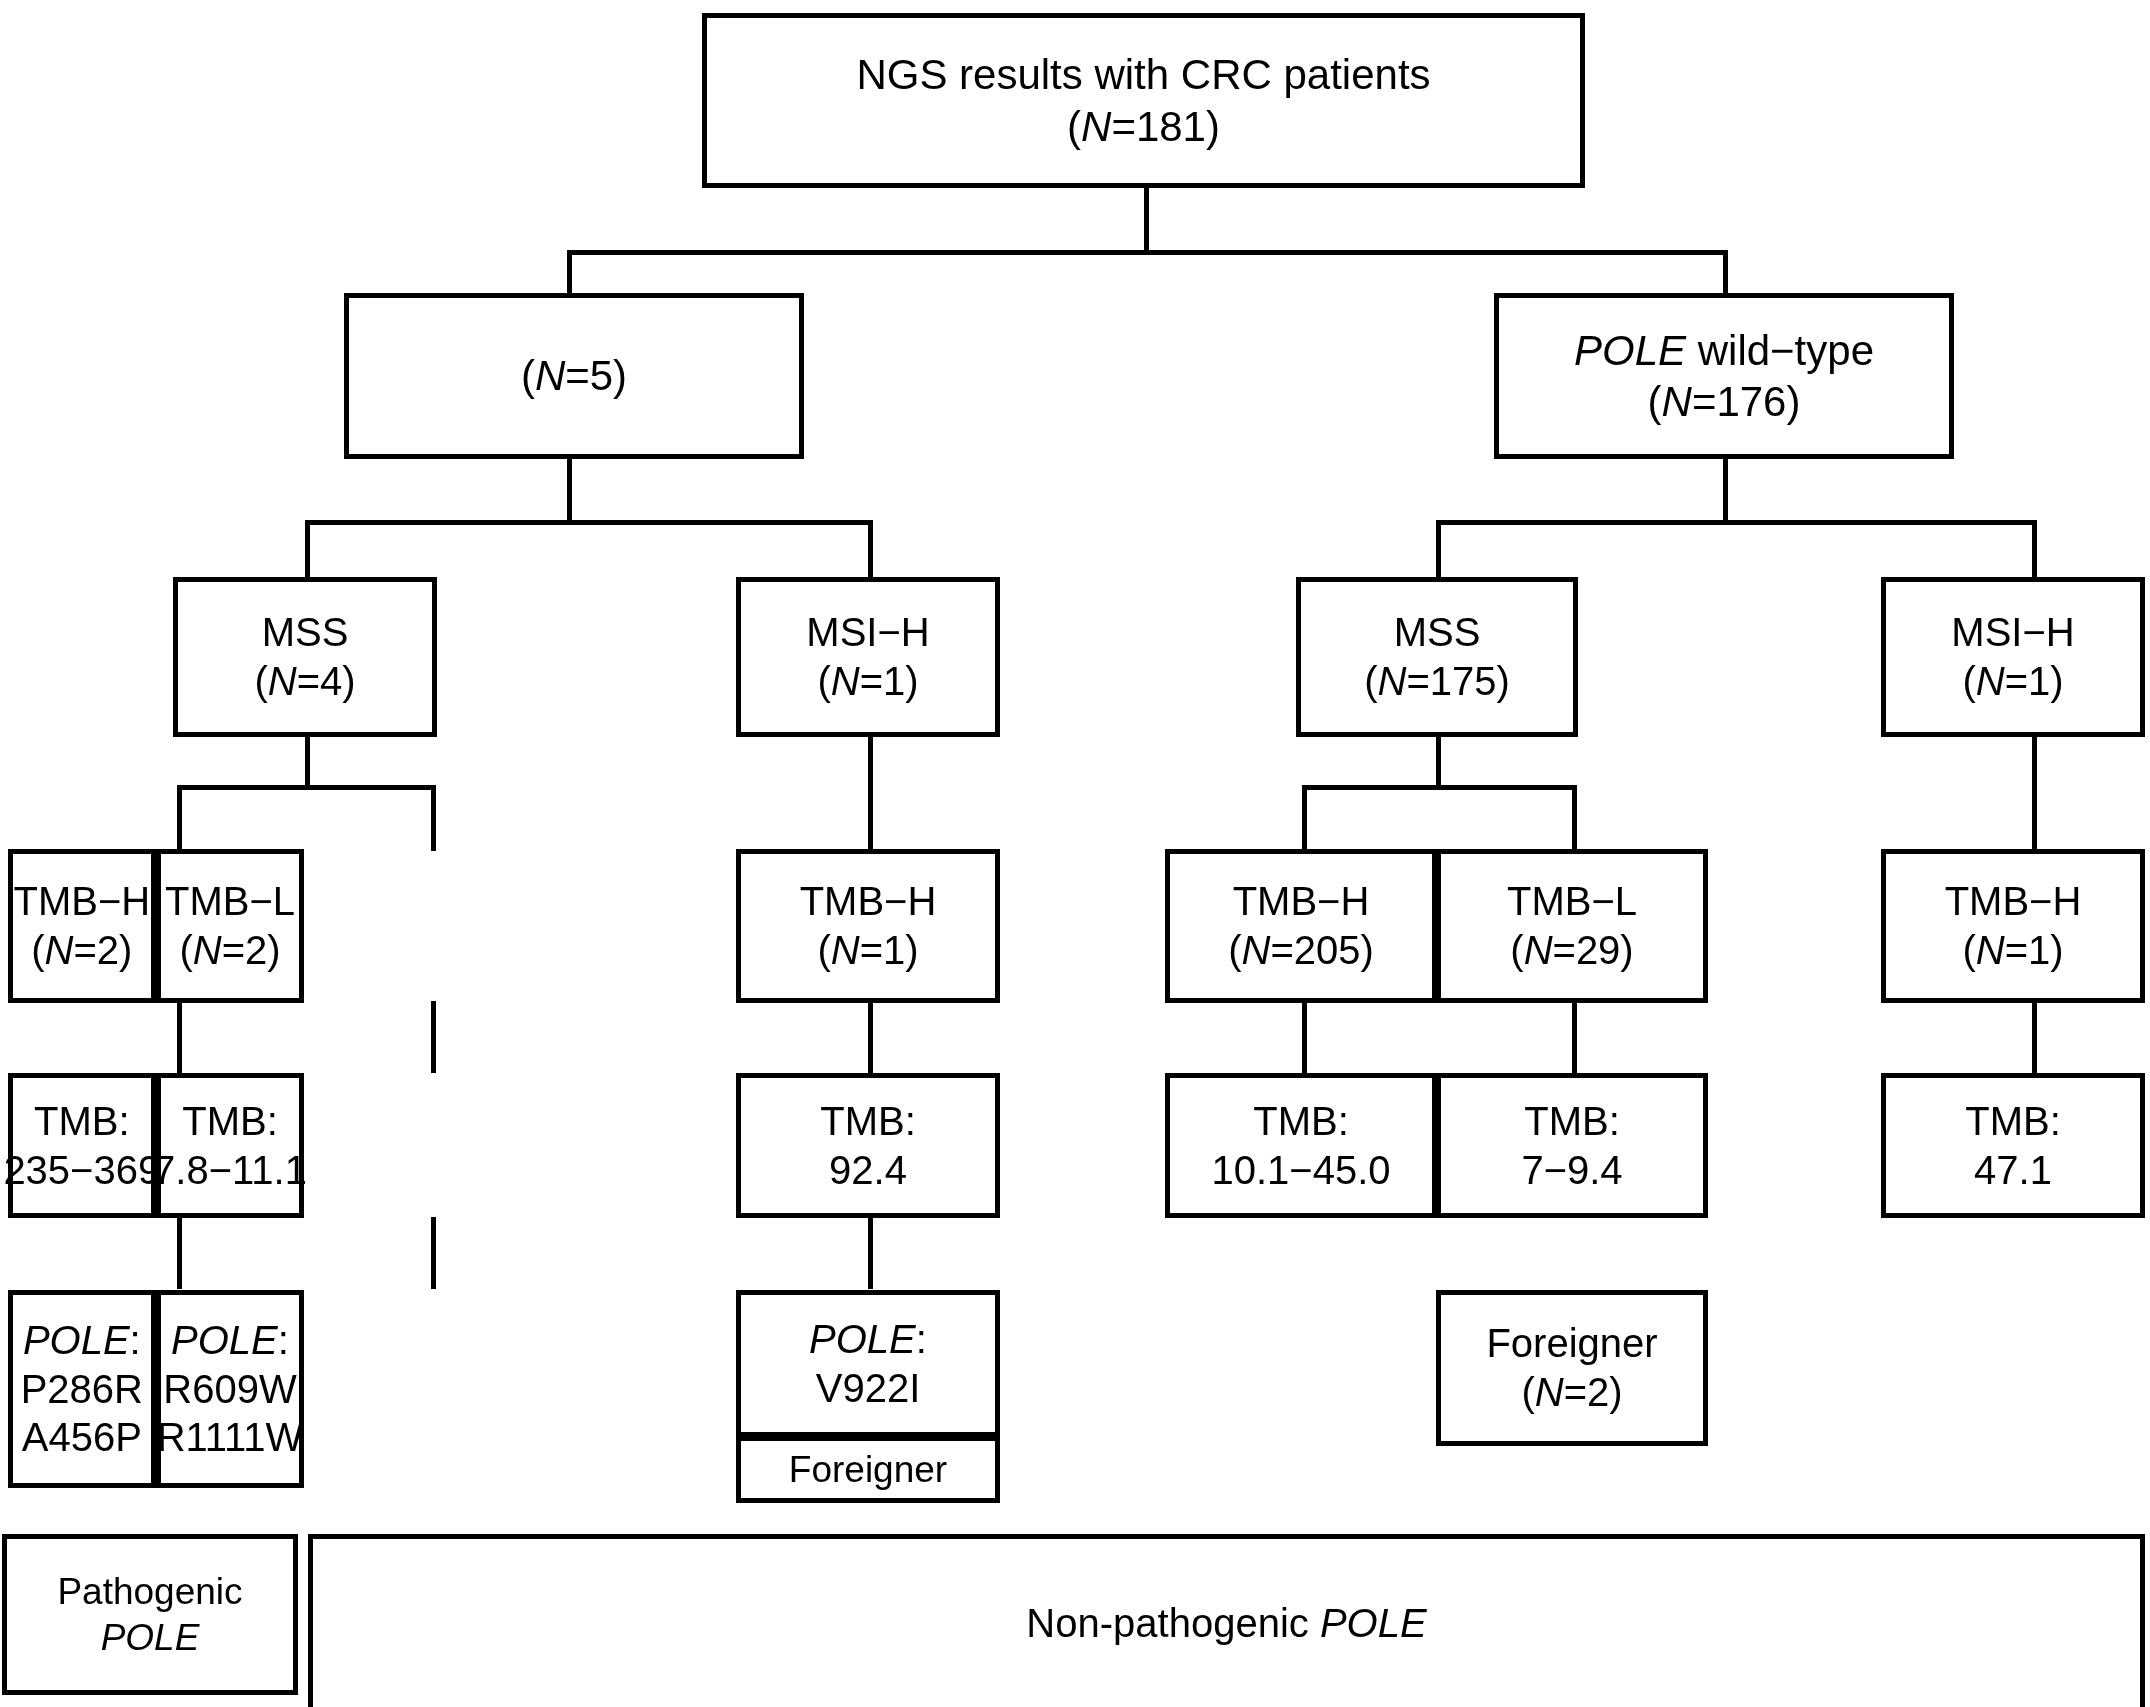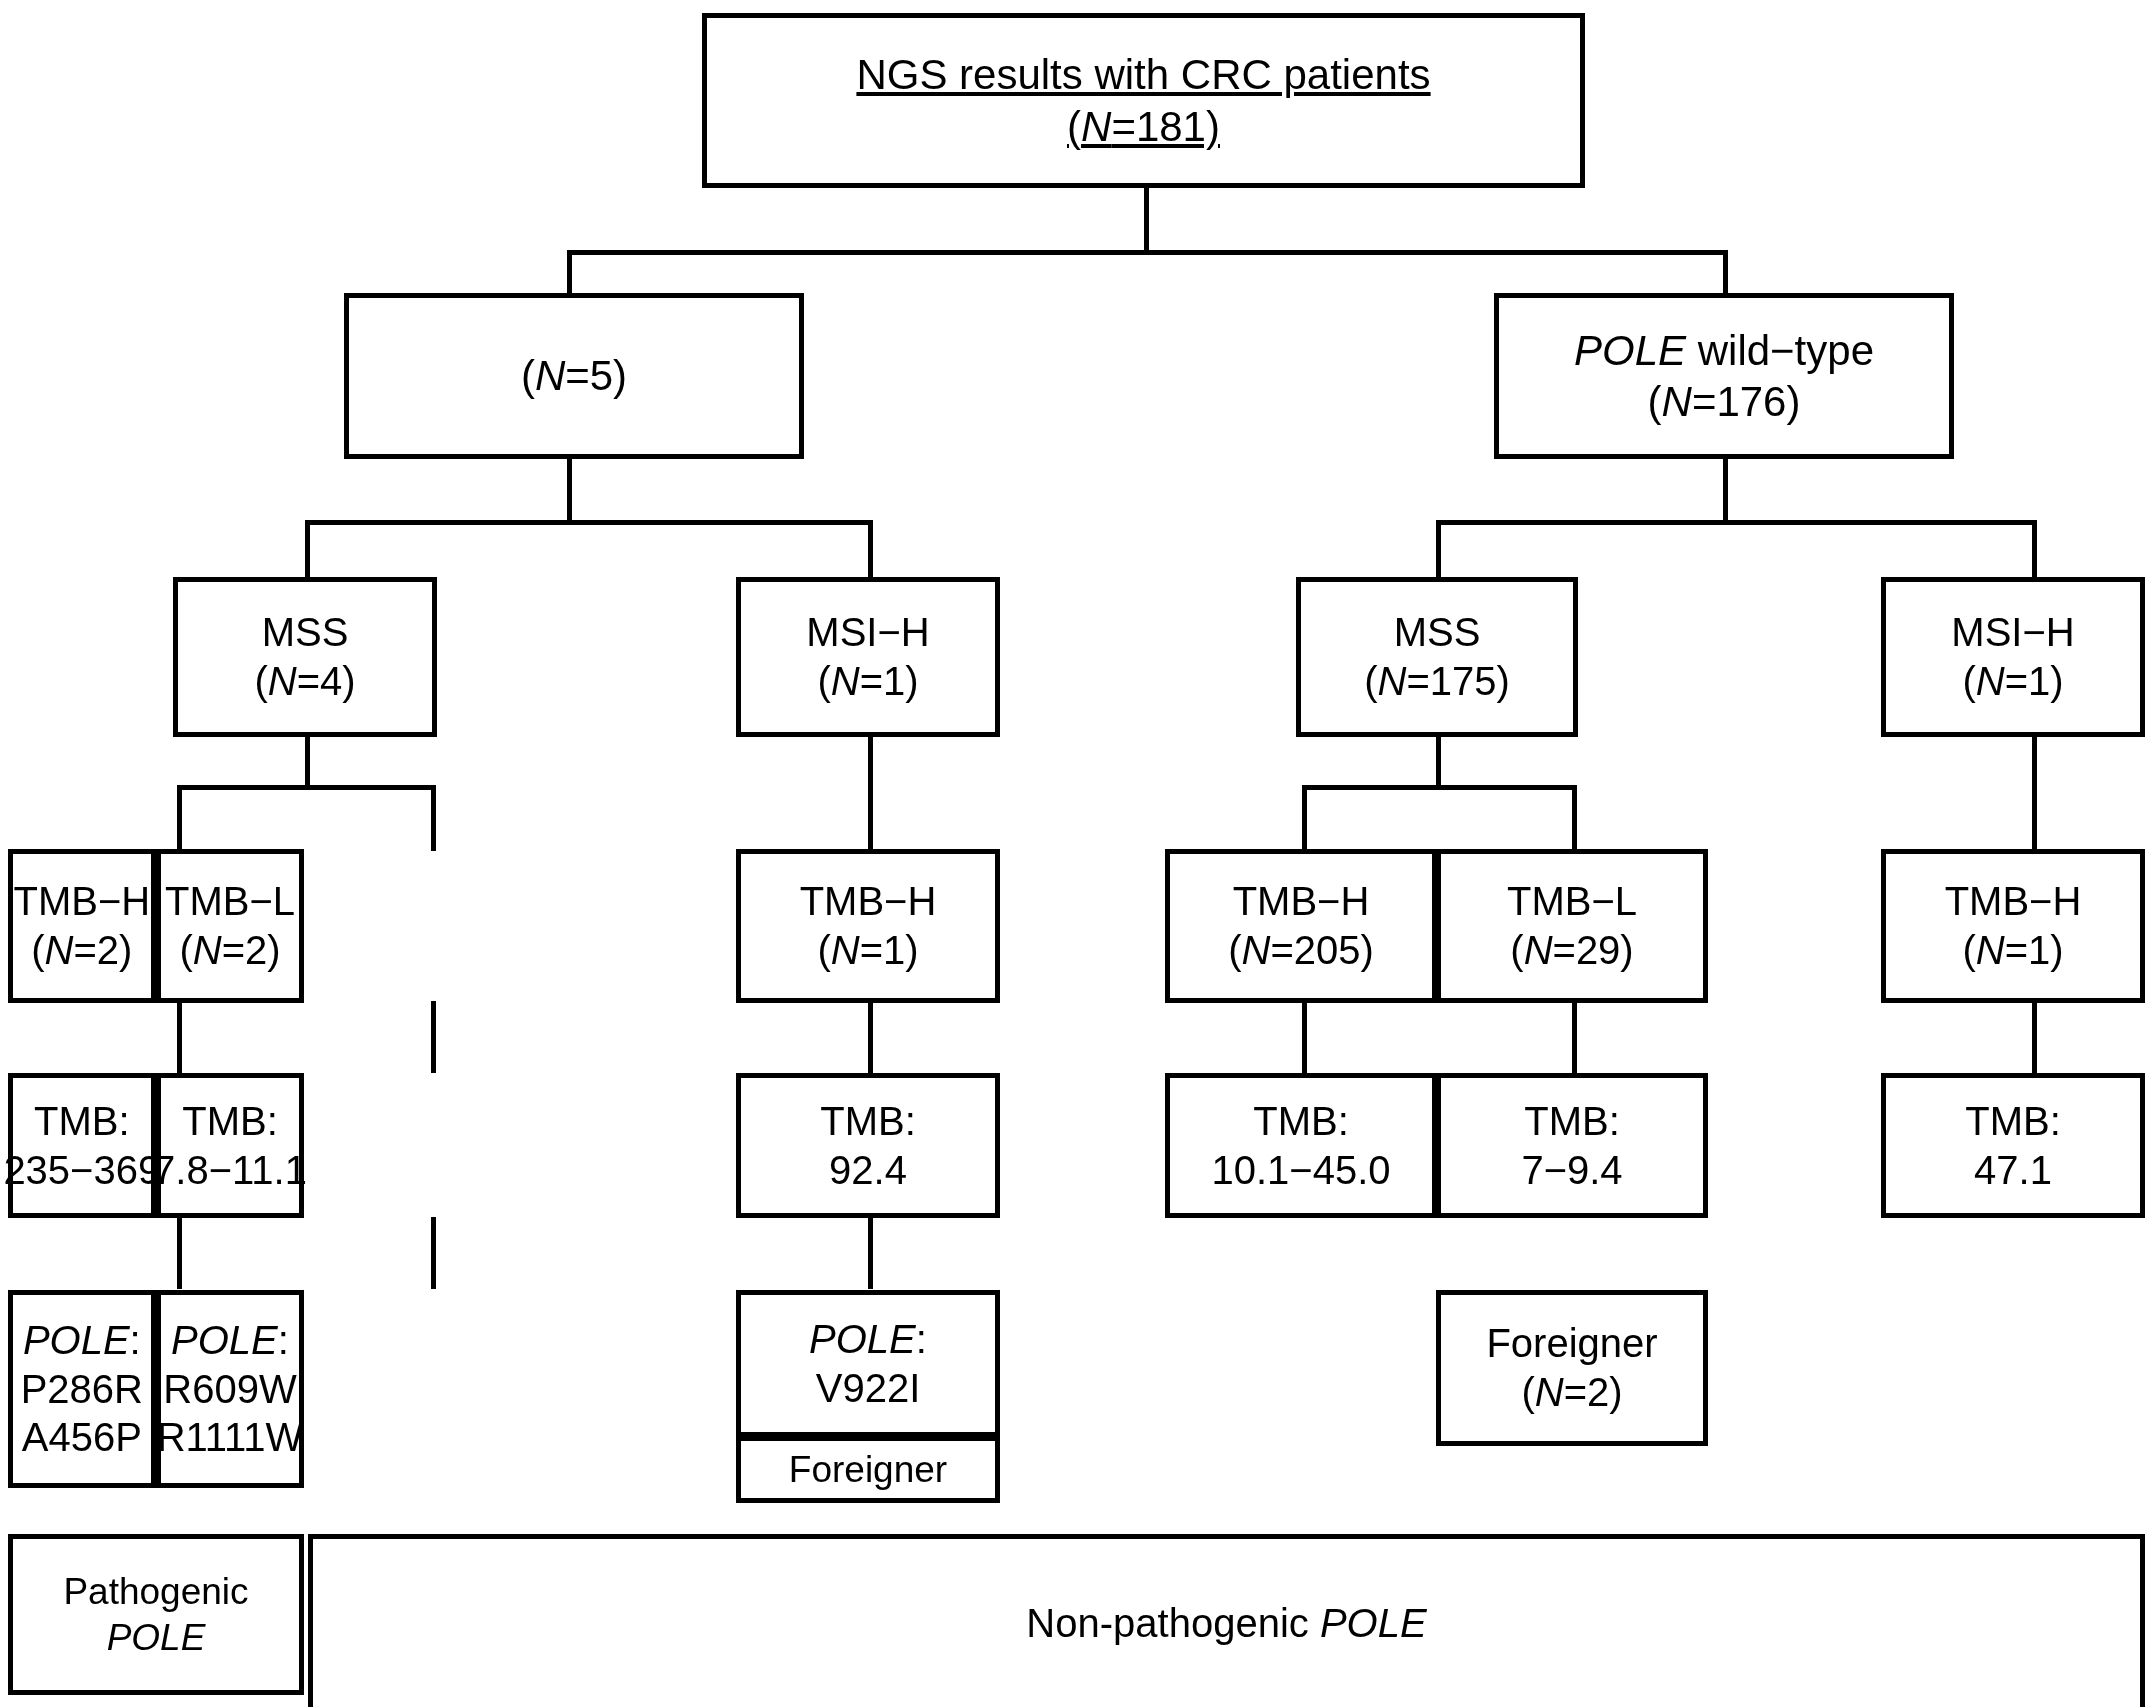--- a/index.html
+++ b/index.html
@@ -89,21 +89,21 @@
   <div class="conn-v" style="left:431px; top:1001px; height:72px;"></div>
   <div class="conn-v" style="left:868px; top:1001px; height:72px;"></div>
   <div class="conn-v" style="left:1302px; top:1001px; height:72px;"></div>
   <div class="conn-v" style="left:1572px; top:1001px; height:72px;"></div>
   <div class="conn-v" style="left:2032px; top:1001px; height:72px;"></div>
 
   <div class="conn-v" style="left:177px; top:1217px; height:72px;"></div>
   <div class="conn-v" style="left:431px; top:1217px; height:72px;"></div>
   <div class="conn-v" style="left:868px; top:1217px; height:72px;"></div>
 
-  <div class="node" style="left:702px; top:13.2px; width:883px; height:175px;text-decoration:underline;">
+  <div class="node" style="left:702px; top:13.2px; width:883px; height:175px;">
     <span class="ln f64">NGS results with CRC patients</span>
     <span class="ln f64"><span>(</span><span class="ital">N</span><span>=181)</span></span>
   </div>
 
   <div class="node" style="left:344px; top:293px; width:460px; height:166px;">
     <span class="ln f64"><span>(</span><span class="ital">N</span><span>=5)</span></span>
   </div>
 
   <div class="node" style="left:1494px; top:293px; width:460px; height:166px;">
     <span class="ln f64"><span class="ital">POLE</span><span> wild−type</span></span>
@@ -209,21 +209,21 @@
 
   <div class="node" style="left:736px; top:1436px; width:264px; height:67px;">
     <span class="ln f56">Foreigner</span>
   </div>
 
   <div class="node" style="left:1436px; top:1290px; width:272px; height:156px;">
     <span class="ln f60">Foreigner</span>
     <span class="ln f60"><span>(</span><span class="ital">N</span><span>=2)</span></span>
   </div>
 
-  <div class="node" style="left:8px; top:1534px; width:296px; height:161px;">
+  <div class="node" style="left:2px; top:1534px; width:296px; height:161px;">
     <span class="ln f56">Pathogenic</span>
     <span class="ln f56 ital">POLE</span>
   </div>
 
   <div class="node" style="left:308px; top:1534px; width:1837px; height:178px;">
     <span class="ln f60"><span>Non-pathogenic </span><span class="ital">POLE</span></span>
   </div>
 
 </div>
 

